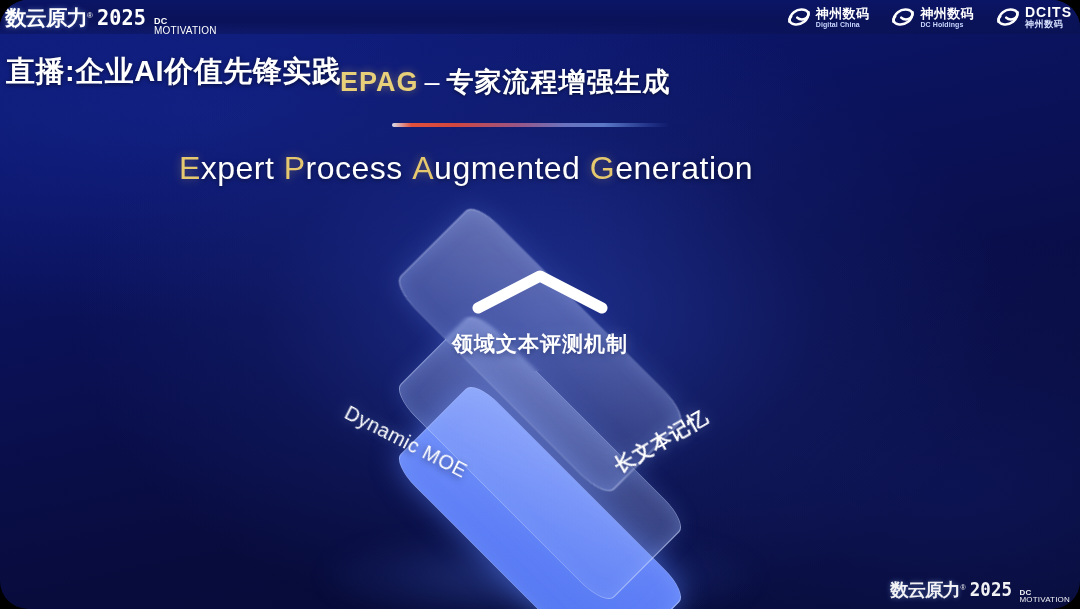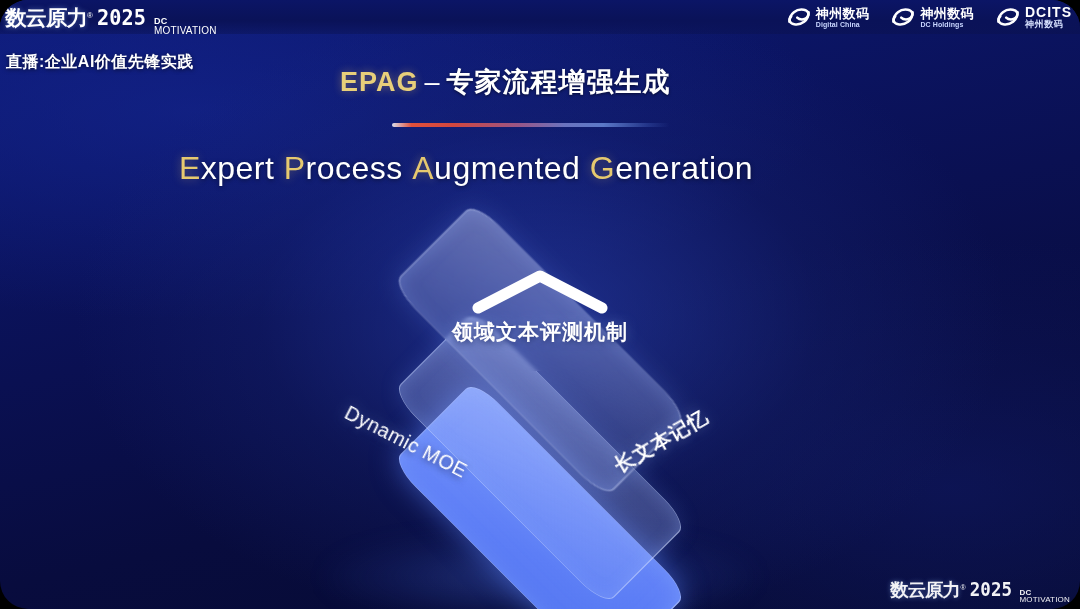--- a/index.html
+++ b/index.html
@@ -64,21 +64,21 @@
     line-height: 0.95;
     position: relative;
     top: -1px;
   }
   .brand-dc .dc-top { font-size: 9px; font-weight: 700; letter-spacing: 0.3px; display: block; }
   .brand-dc .dc-bot { font-size: 10px; font-weight: 400; letter-spacing: 0.2px; display: block; }
 
   .live-title {
     position: absolute;
     left: 6px; top: 52px;
-    font-size: 16px;
+    font-size: 29px;
     font-weight: 700;
     color: #ffffff;
     letter-spacing: 0.5px;
     text-shadow: 0 1px 4px rgba(0,0,0,0.6);
     white-space: nowrap;
   }
 
   
   .partner-logos {
     position: absolute;
@@ -256,21 +256,21 @@
 
   
   .layer-label {
     position: absolute;
     white-space: nowrap;
     color: #ffffff;
     font-weight: 700;
     text-shadow: 0 2px 6px rgba(20,30,90,0.75), 0 0 12px rgba(160,190,255,0.45);
   }
   .label-top {
-    left: 50%; top: 86px;
+    left: 50%; top: 98px;
     transform: translateX(-50%);
     font-size: 21px;
     letter-spacing: 1px;
   }
   .label-left {
     left: 76px; top: 168px;
     font-size: 20px;
     letter-spacing: 0.5px;
     transform: rotate(27deg);
     transform-origin: left center;

